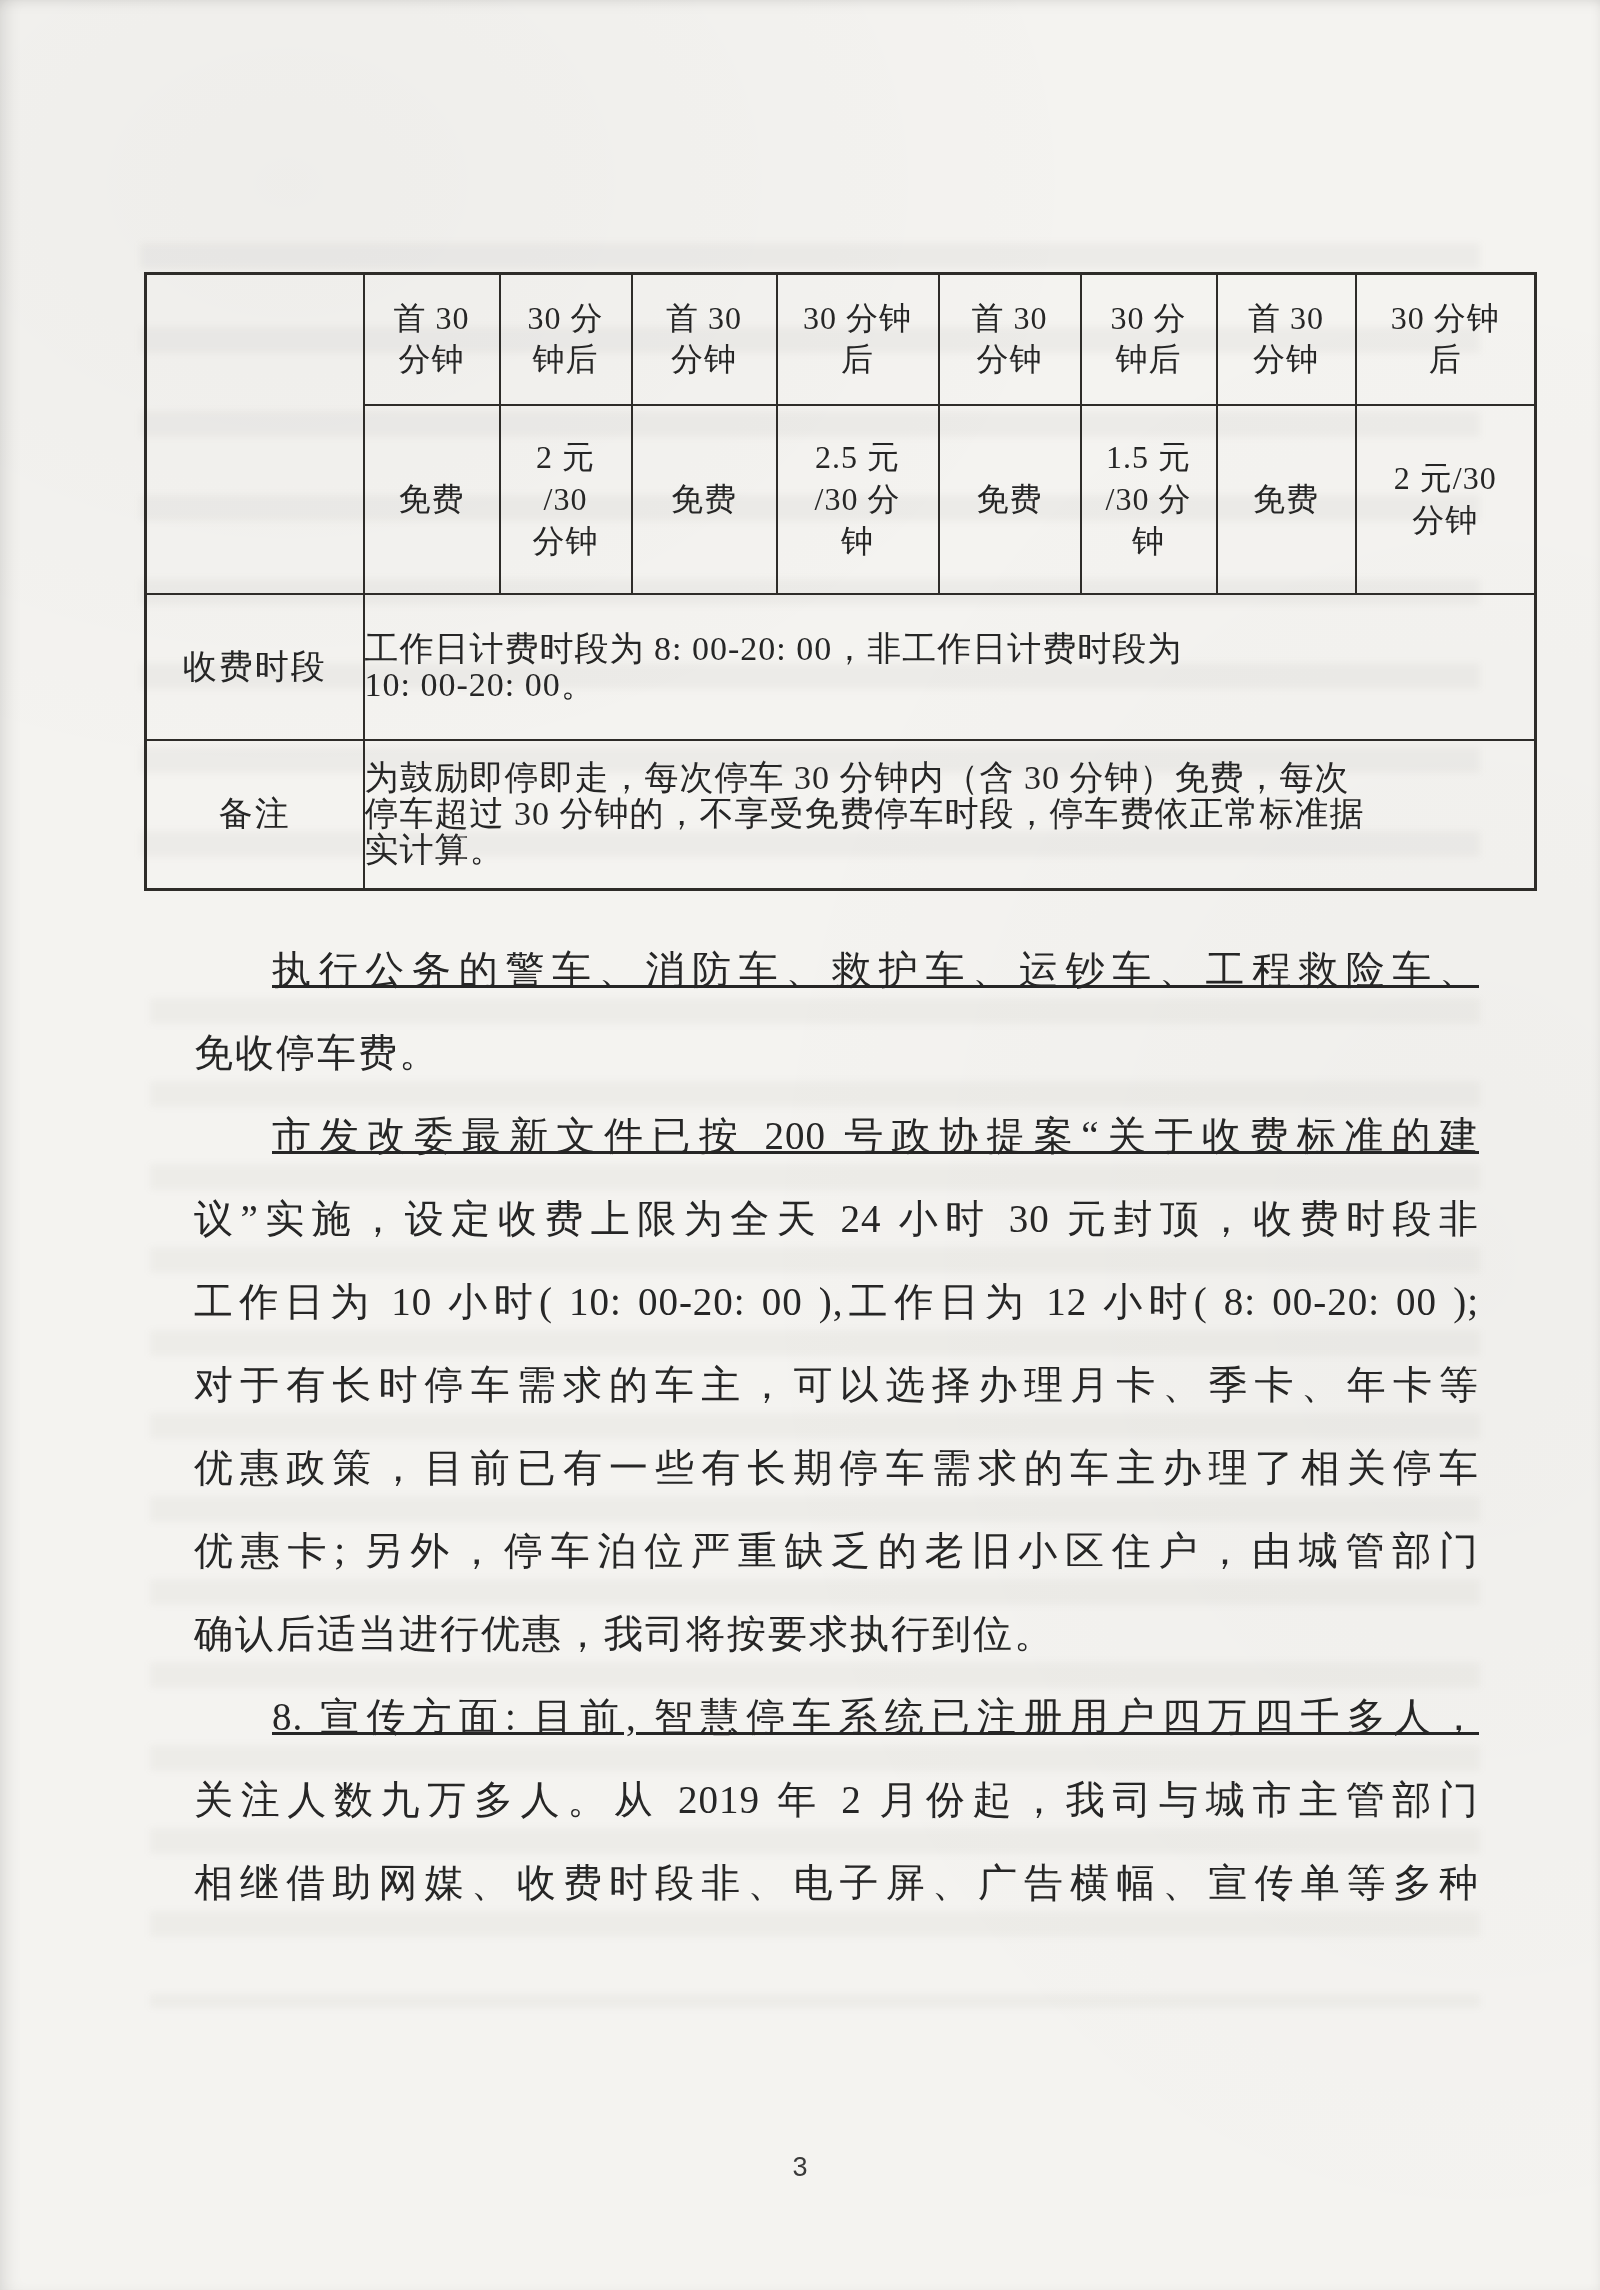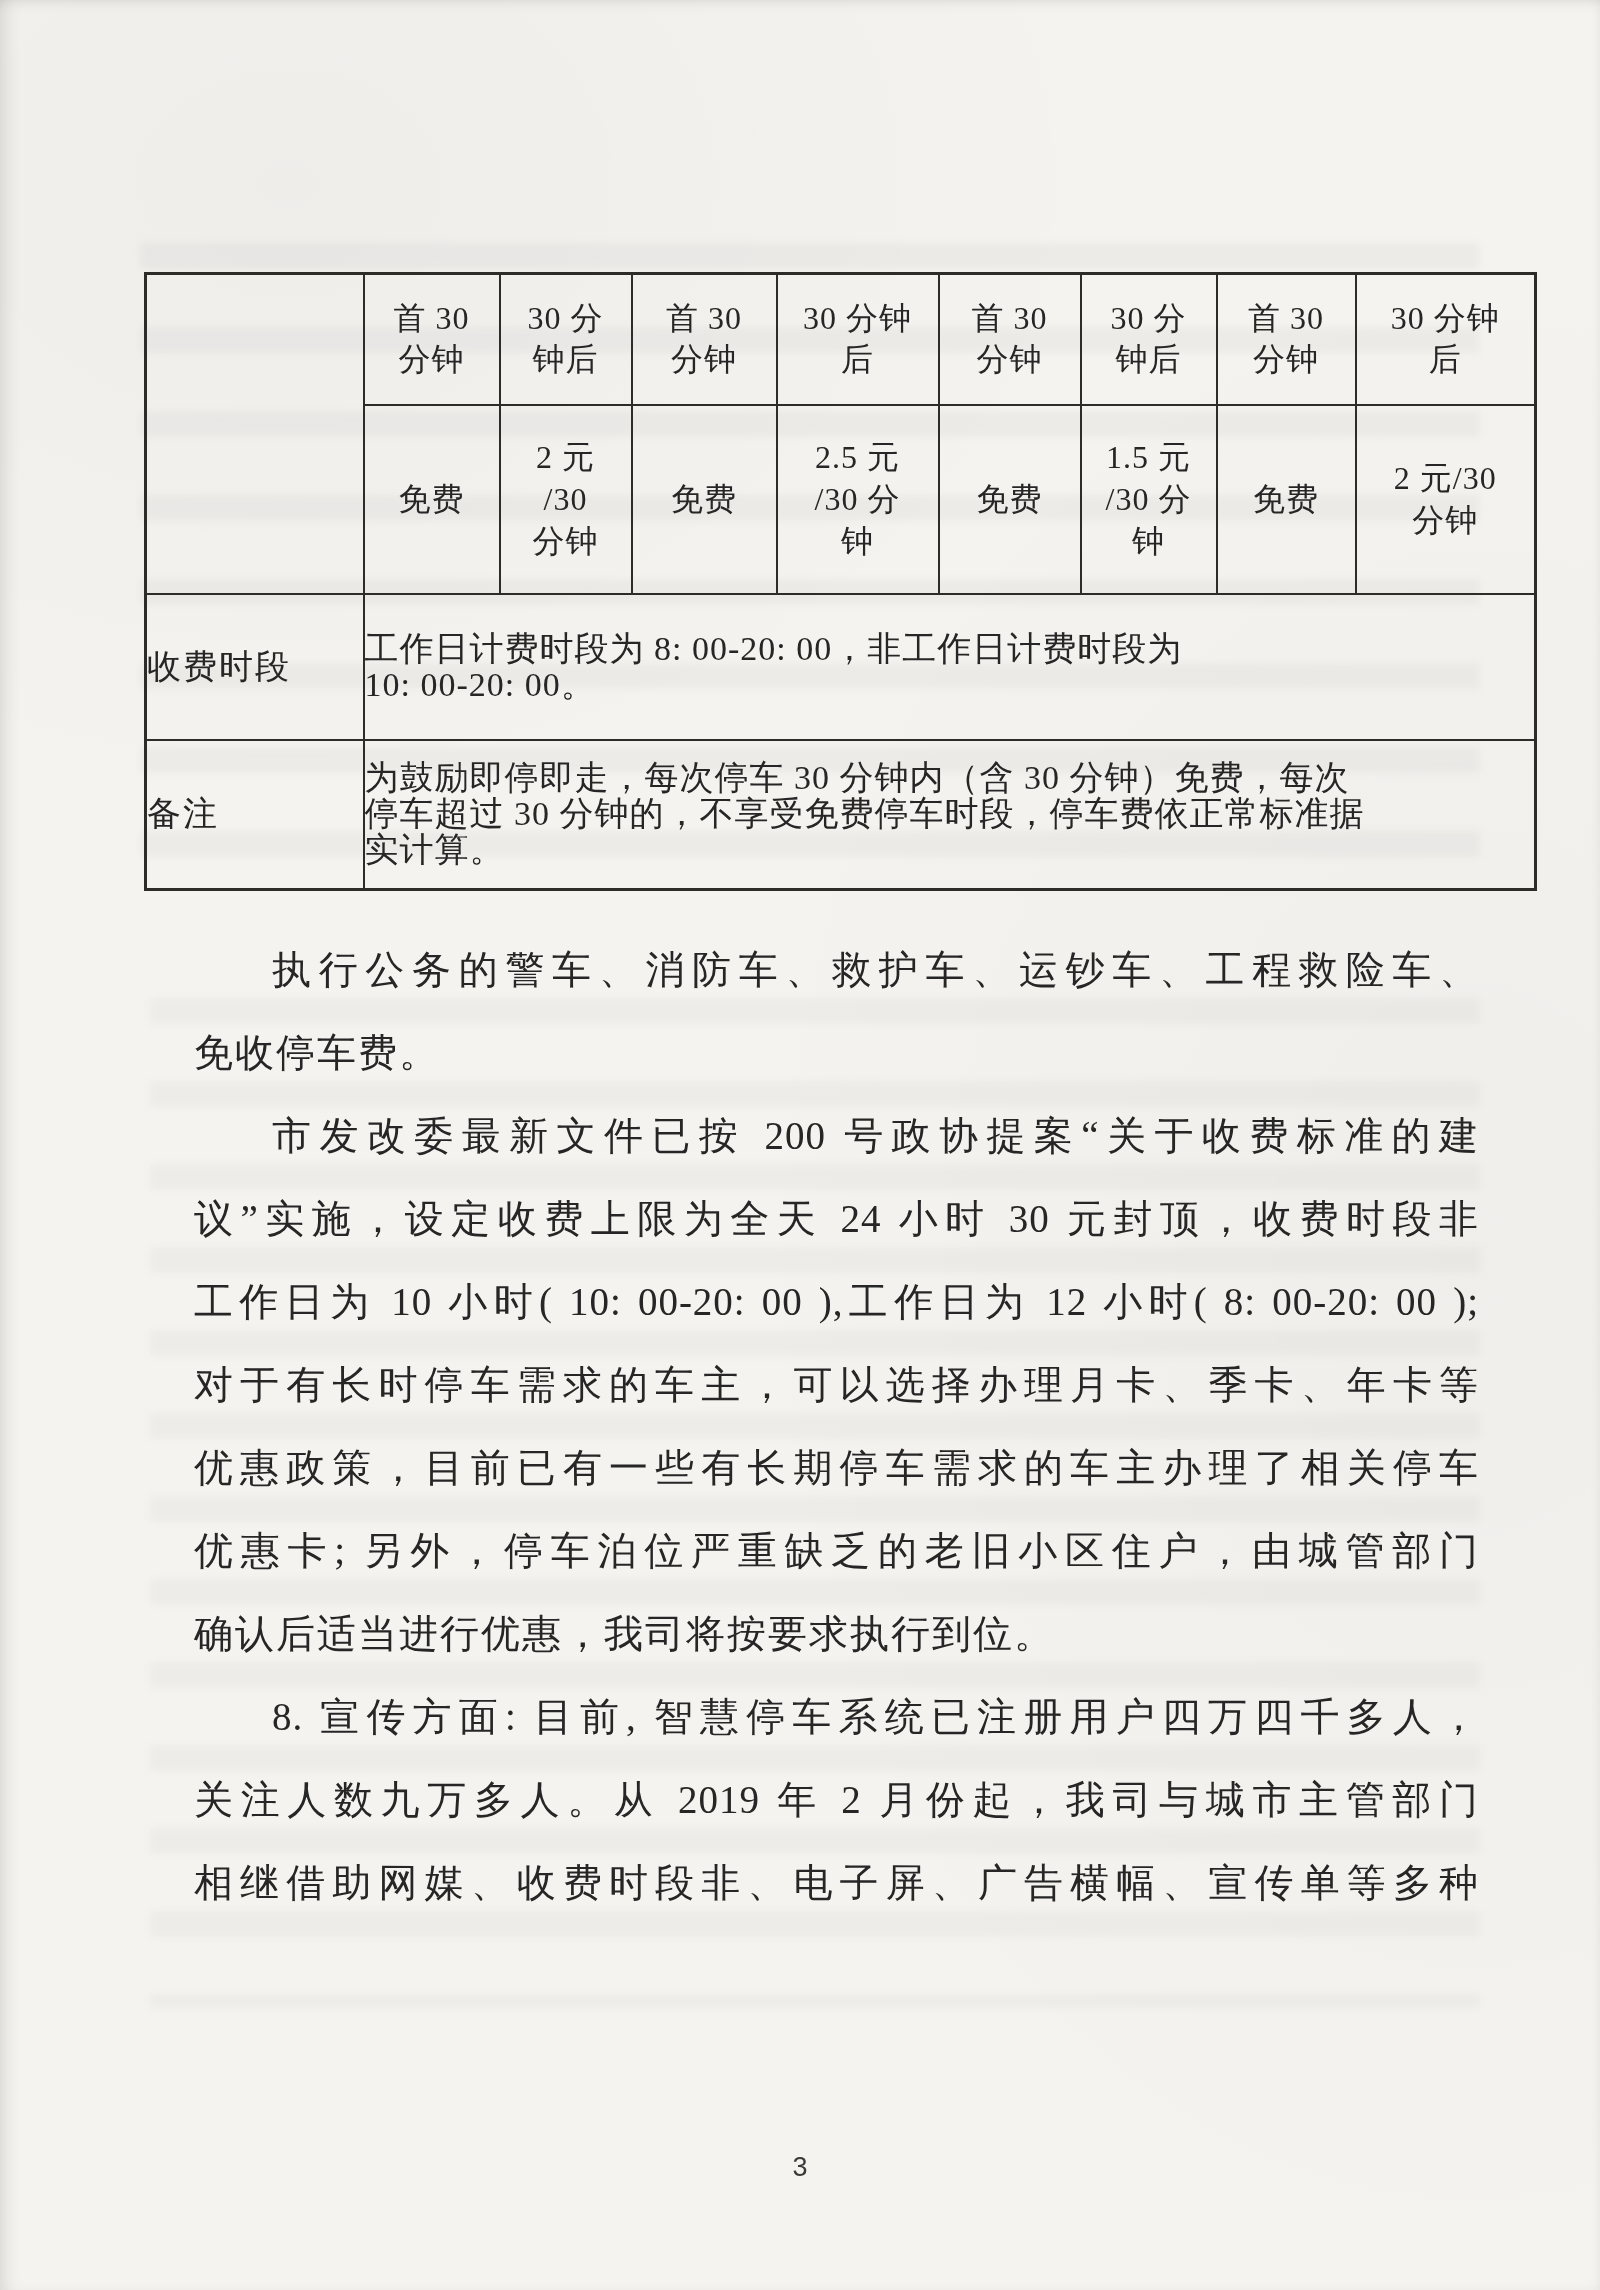--- a/index.html
+++ b/index.html
@@ -49,42 +49,42 @@
   table.fee-table { border: 3px solid #2e2c29; margin-left: 24px; }
   td.hdr {
     text-align:center; white-space:pre-line;
     font-size:32px; line-height:41px; letter-spacing:1px;
   }
   td.fee {
     text-align:center; white-space:pre-line;
     font-size:32px; line-height:42px; letter-spacing:1px;
   }
   td.lbl {
-    text-align:left;
+    text-align:center;
     font-size:34px; letter-spacing:2px;
   }
   td.cell-content {
     font-size:34px; line-height:36px;
     padding: 8px 20px 8px 26px;
     white-space:pre-line;
     letter-spacing:1px;
   }
 
   
   .body-text {
     position:absolute; left:194px; top:928px; width:1285px;
   }
   .line {
     height:83px; line-height:83px;
     font-size:39px;
     text-align: justify;
     text-align-last: justify;
     letter-spacing: 1px;
   }
-  .line.indent { padding-left:78px; }
+  .line.indent { padding-left:78px;text-decoration:underline; }
   .line.end { text-align-last: left; letter-spacing:2px; }
 
   .page-number {
     position:absolute; top:2152px; left:0; width:100%;
     text-align:center;
     font-family:"Liberation Sans","DejaVu Sans",sans-serif;
     font-size:27px; color:#3a3a3a;
   }
 </style>
 </head>

